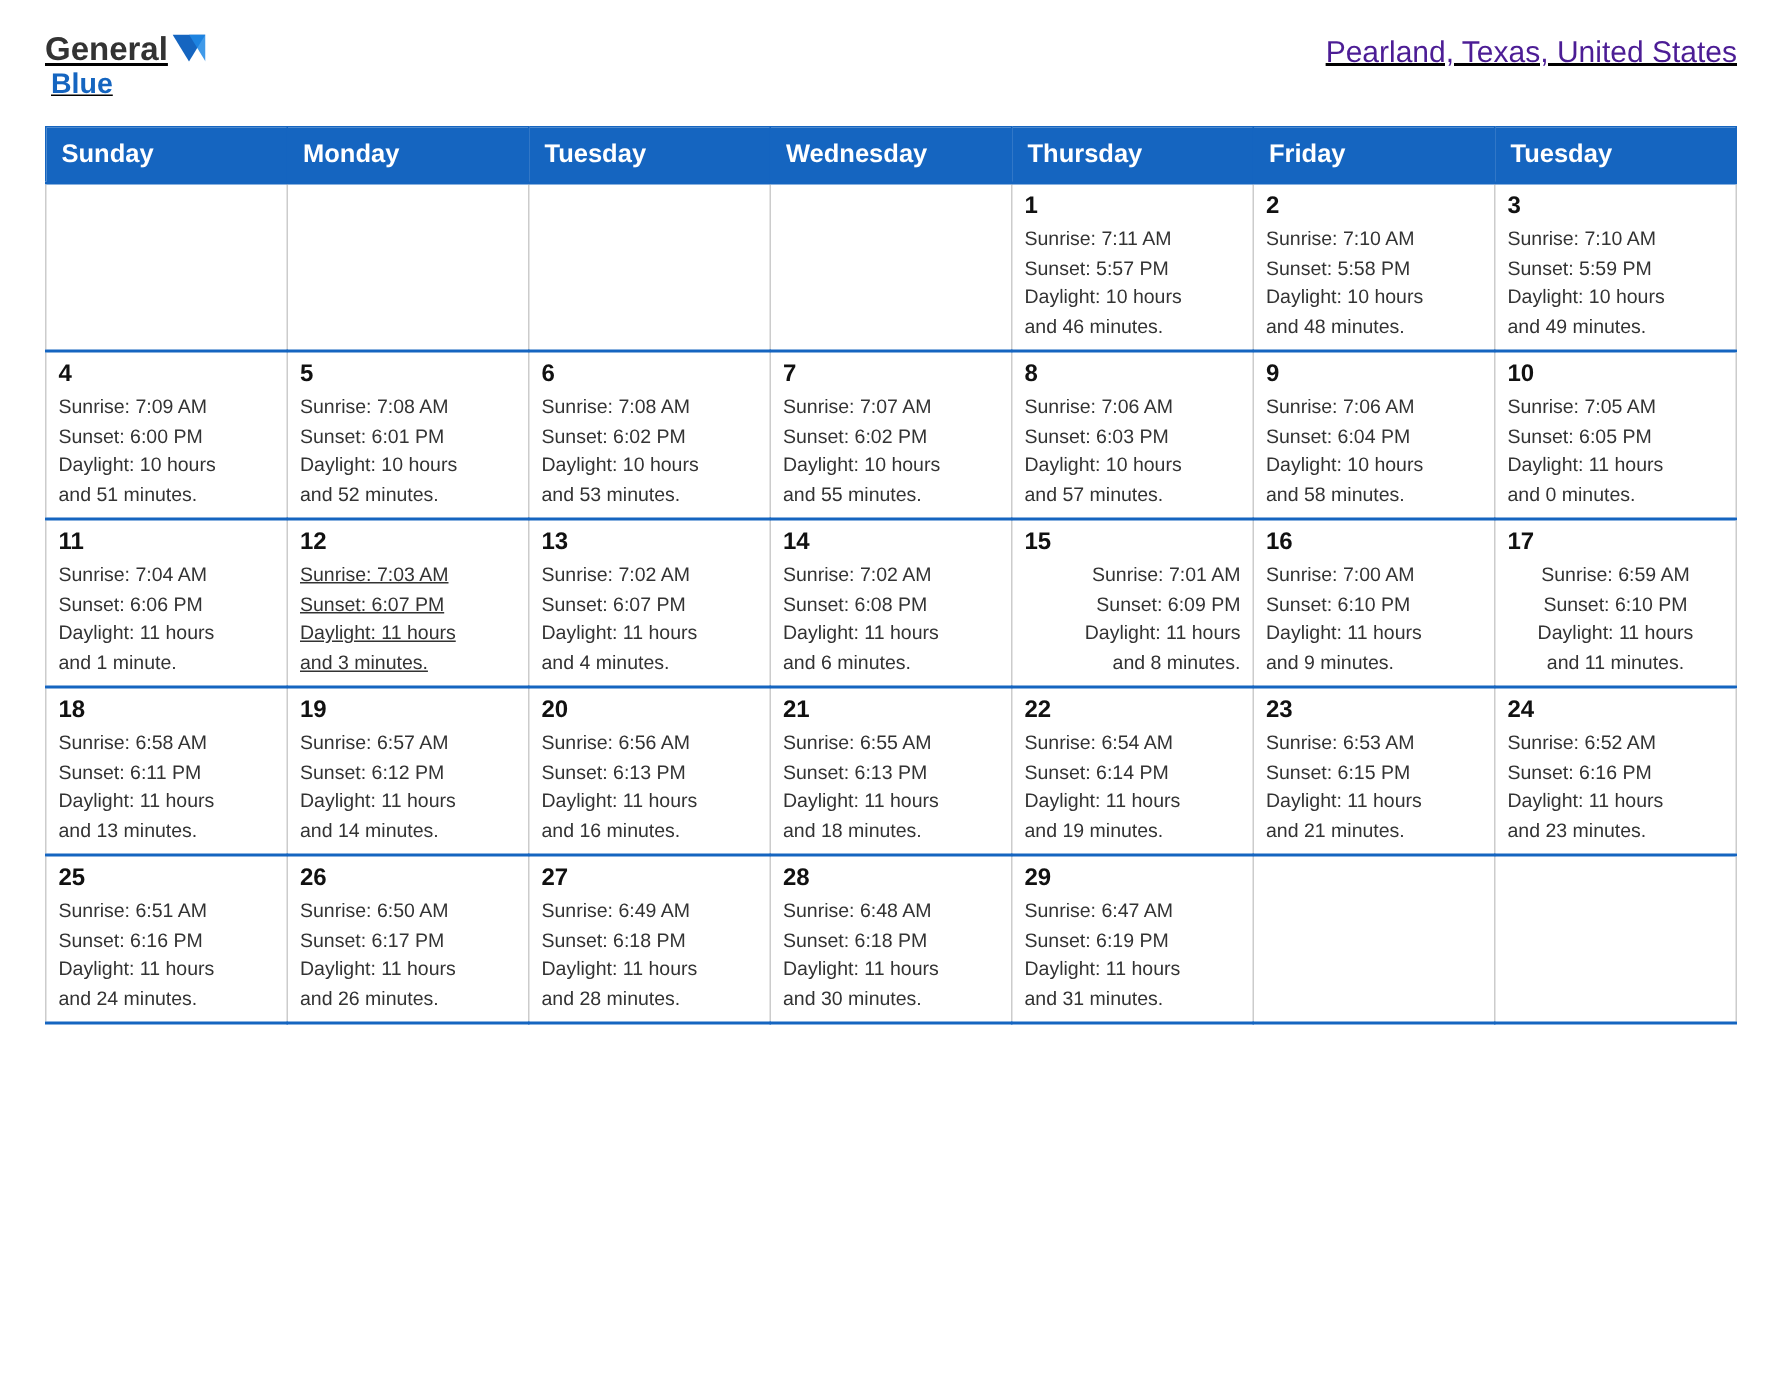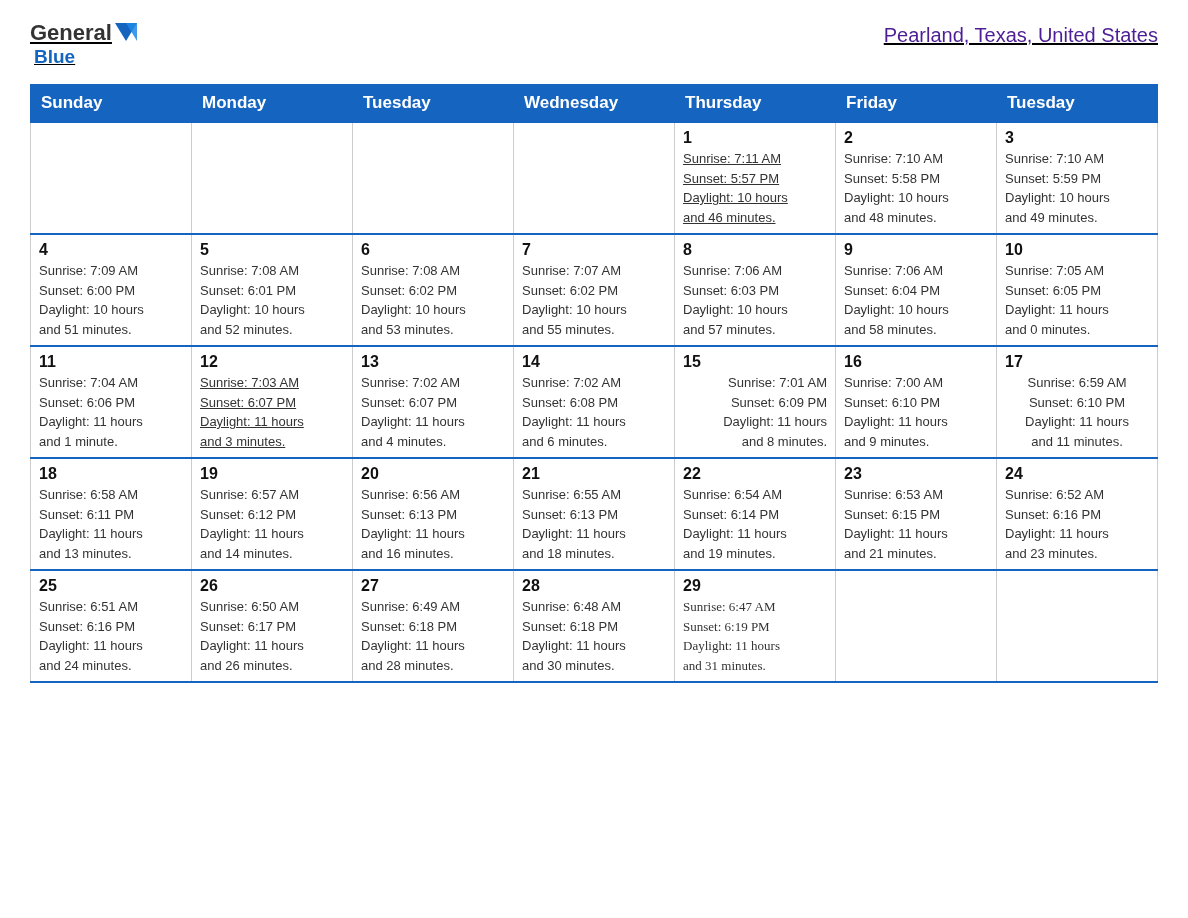--- a/index.html
+++ b/index.html
@@ -131,21 +131,21 @@
       </tr>
   </thead>
   <tbody id="calendar-body">
   <tr>
         <td class="empty-cell"></td>
         <td class="empty-cell"></td>
         <td class="empty-cell"></td>
         <td class="empty-cell"></td>
         <td>
           <div class="day-number">1</div>
-          <div class="day-info" style="white-space: pre-line; text-decoration: underline;">Sunrise: 7:11 AM
+          <div class="day-info" style="white-space: pre-line;">Sunrise: 7:11 AM
 Sunset: 5:57 PM
 Daylight: 10 hours
 and 46 minutes.</div>
         </td>
         <td>
           <div class="day-number">2</div>
           <div class="day-info" style="white-space: pre-line;">Sunrise: 7:10 AM
 Sunset: 5:58 PM
 Daylight: 10 hours
 and 48 minutes.</div>
@@ -335,21 +335,21 @@
         </td>
         <td>
           <div class="day-number">28</div>
           <div class="day-info" style="white-space: pre-line;">Sunrise: 6:48 AM
 Sunset: 6:18 PM
 Daylight: 11 hours
 and 30 minutes.</div>
         </td>
         <td>
           <div class="day-number">29</div>
-          <div class="day-info" style="white-space: pre-line; font-family: Liberation Serif, serif;">Sunrise: 6:47 AM
+          <div class="day-info" style="white-space: pre-line;">Sunrise: 6:47 AM
 Sunset: 6:19 PM
 Daylight: 11 hours
 and 31 minutes.</div>
         </td>
         <td class="empty-cell"></td>
         <td class="empty-cell"></td>
       </tr>
     </tbody>
 </table>
 

